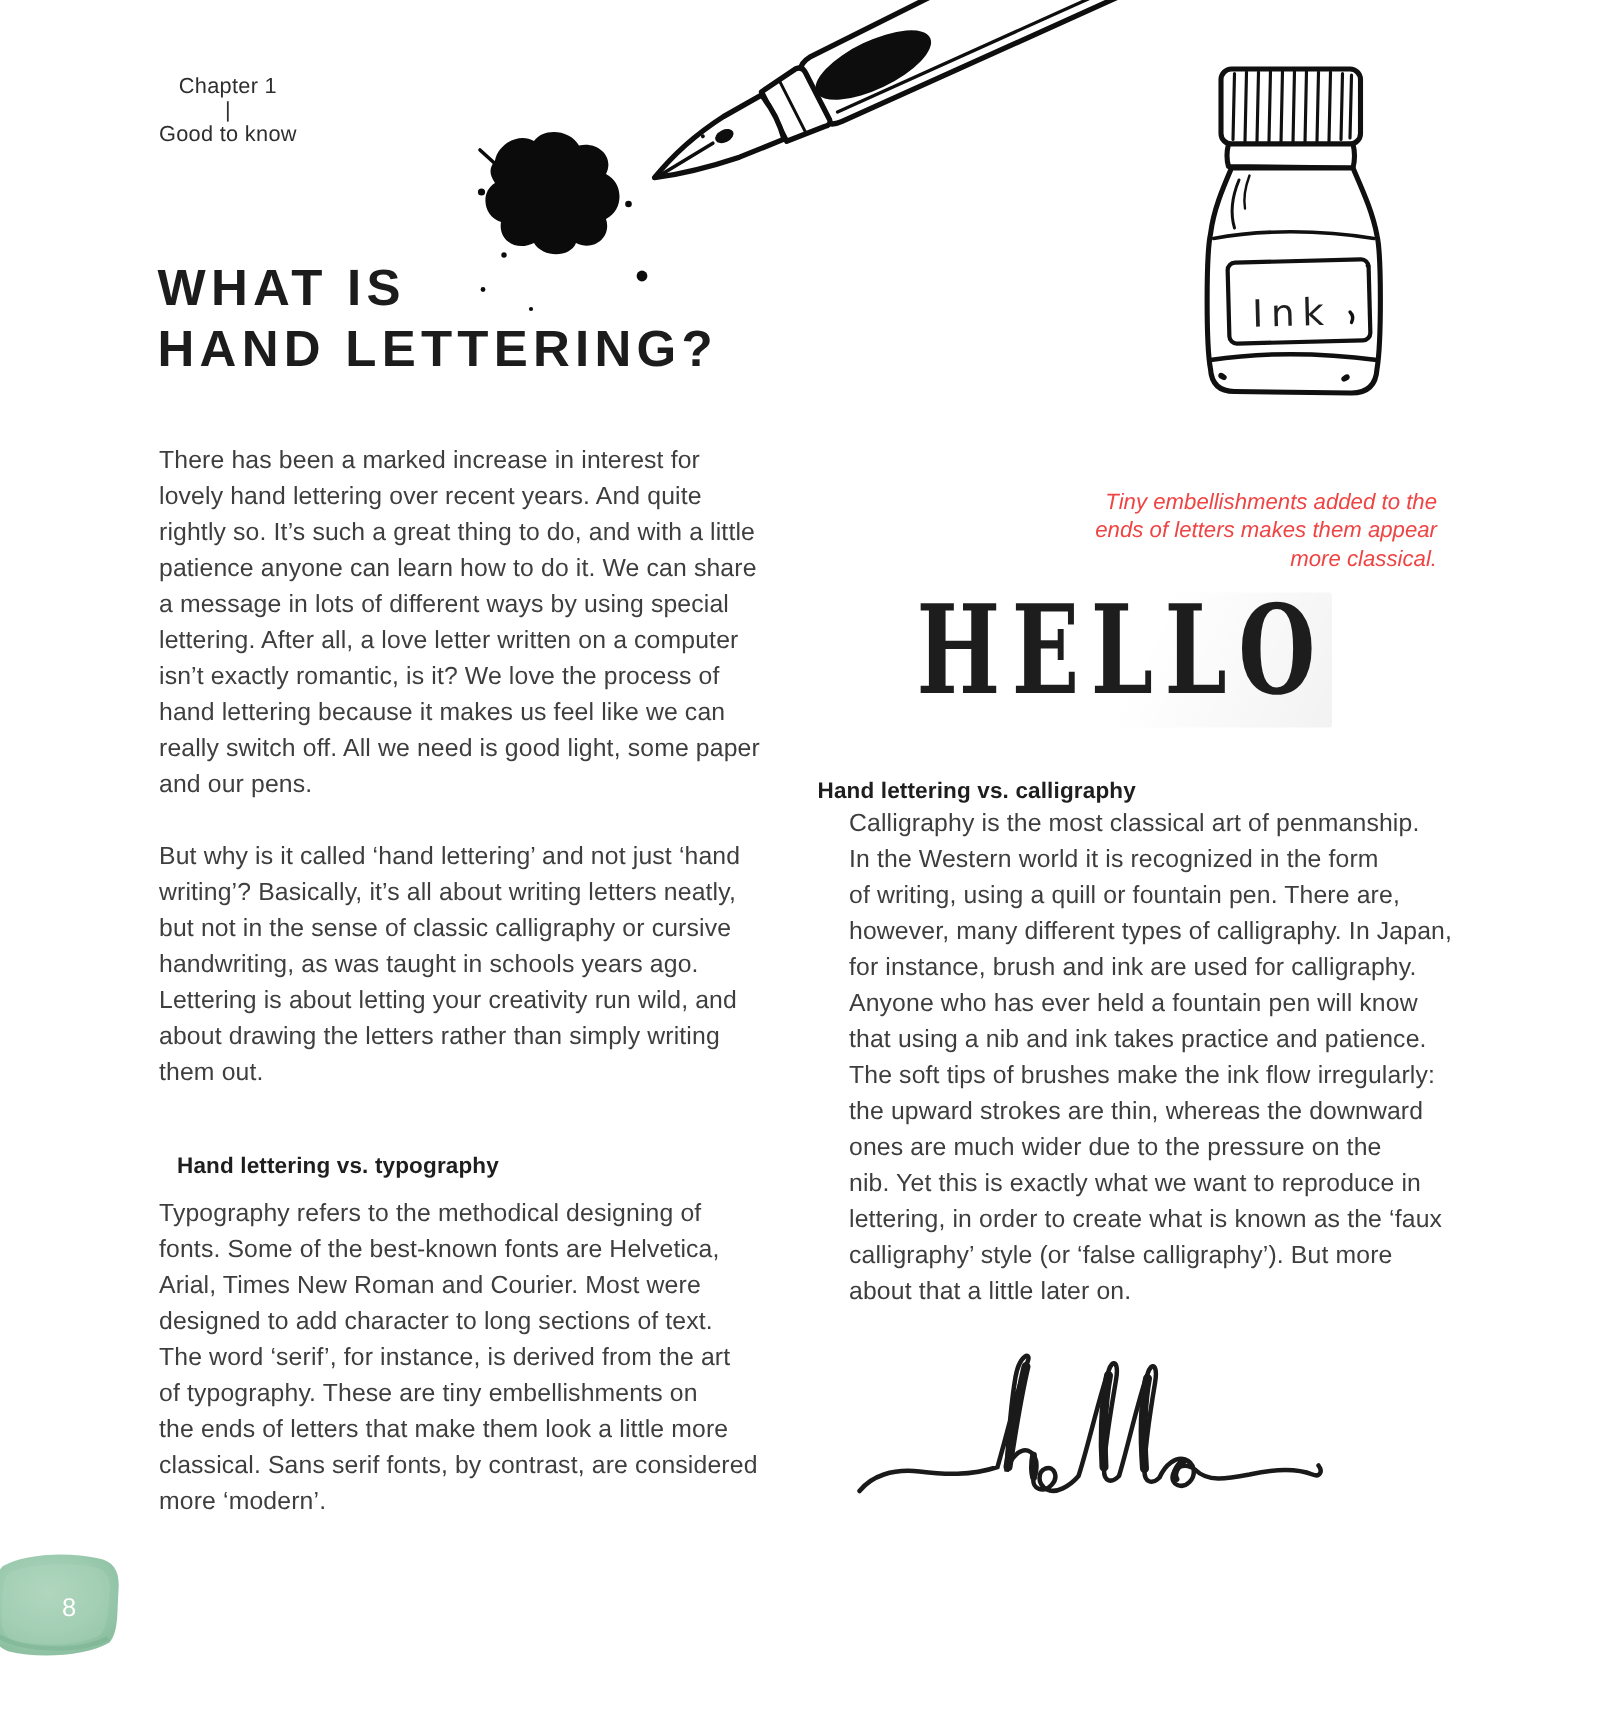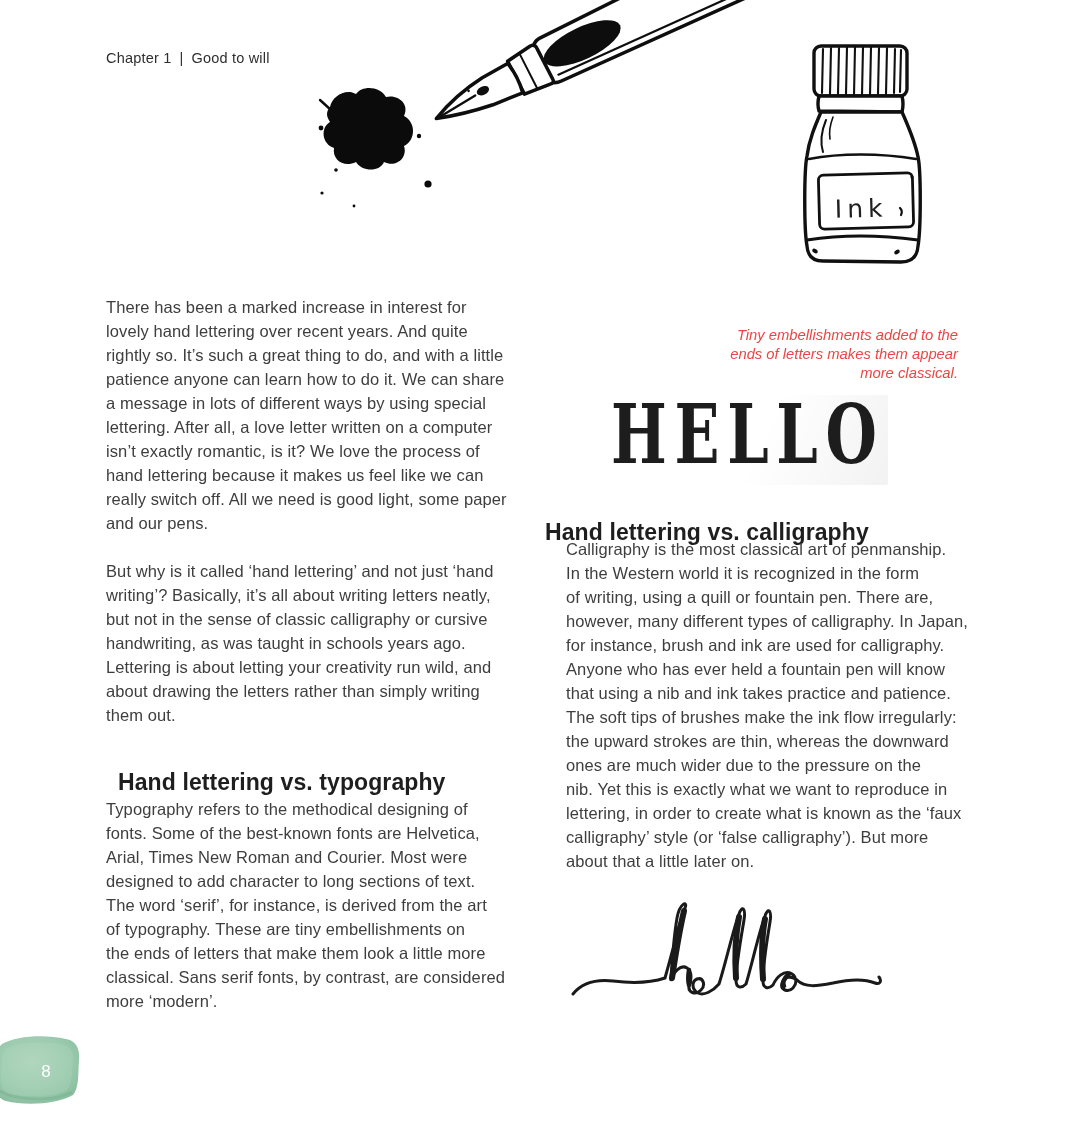--- a/index.html
+++ b/index.html
@@ -6,36 +6,36 @@
   .page {
     position:relative; width:1080px; height:1141px;
     background:#ffffff; overflow:hidden;
     font-family:"Liberation Sans", sans-serif;
   }
   .art { position:absolute; left:0; top:0; width:1080px; height:1141px; pointer-events:none; }
 
   .chapter-header {
     position:absolute; left:106px; top:50px;
     font-size:14.5px; color:#2e2e2e; letter-spacing:.2px;
-    display:flex; align-items:center;
+    display:flex; align-items:center;flex-direction:column;
   }
   .chapter-header .divider { margin:0 8px; color:#2e2e2e; }
 
   .page-title {
     position:absolute; left:105px; top:172px;
     font-size:34px; line-height:41px; font-weight:700;
     letter-spacing:3.5px; color:#1c1c1c;
   }
 
   .para {
     position:absolute; white-space:pre-line;
     font-size:16.5px; line-height:24px; color:#3e3e3e; letter-spacing:.1px;
   }
   .h3 {
-    position:absolute; font-size:23px; font-weight:700; color:#1e1e1e; letter-spacing:.1px;
+    position:absolute; font-size:15px; font-weight:700; color:#1e1e1e; letter-spacing:.1px;
   }
 
   .caption {
     position:absolute; left:688px; top:326px; width:270px;
     white-space:pre-line; text-align:right;
     font-style:italic; font-size:14.8px; line-height:19px; color:#ef4444;
   }
 
   .hello-backdrop {
     position:absolute; left:598px; top:395px; width:290px; height:90px;
@@ -153,23 +153,27 @@
       <path d="M10,12 C24,4 52,2 74,7 C84,9 88,16 87,28 C86,44 87,56 81,63
                C66,72 34,74 14,69 C4,66 1,56 2,44 C3,30 2,20 10,12 Z" fill="url(#gGreen)" opacity="0.95"></path>
       <path d="M14,16 C30,10 56,9 72,13 C80,15 82,22 81,30 C80,42 80,52 75,58 C62,65 36,66 18,62 C10,59 8,52 9,42 C10,30 9,22 14,16 Z" fill="#b7dbc5" opacity="0.25"></path>
       <path d="M6,58 C22,69 62,70 80,60" fill="none" stroke="#6ea886" stroke-width="3" opacity="0.35"></path>
     </g>
   </svg>
 
   <div class="chapter-header">
     <span>Chapter 1</span>
     <span class="divider">|</span>
-    <span>Good to will</span>
+    <span>Good to know</span>
   </div>
 
+  <h1 class="page-title" style="margin:0;">
+    <span style="display:block">WHAT IS</span>
+    <span style="display:block">HAND LETTERING?</span>
+  </h1>
 
   <p class="para" style="left:106px; top:559px; width:440px; margin:0;">But why is it called ‘hand lettering’ and not just ‘hand
 writing’? Basically, it’s all about writing letters neatly,
 but not in the sense of classic calligraphy or cursive
 handwriting, as was taught in schools years ago.
 Lettering is about letting your creativity run wild, and
 about drawing the letters rather than simply writing
 them out.</p>
   <p class="para" style="left:106px; top:295px; width:440px; margin:0;">There has been a marked increase in interest for
 lovely hand lettering over recent years. And quite

